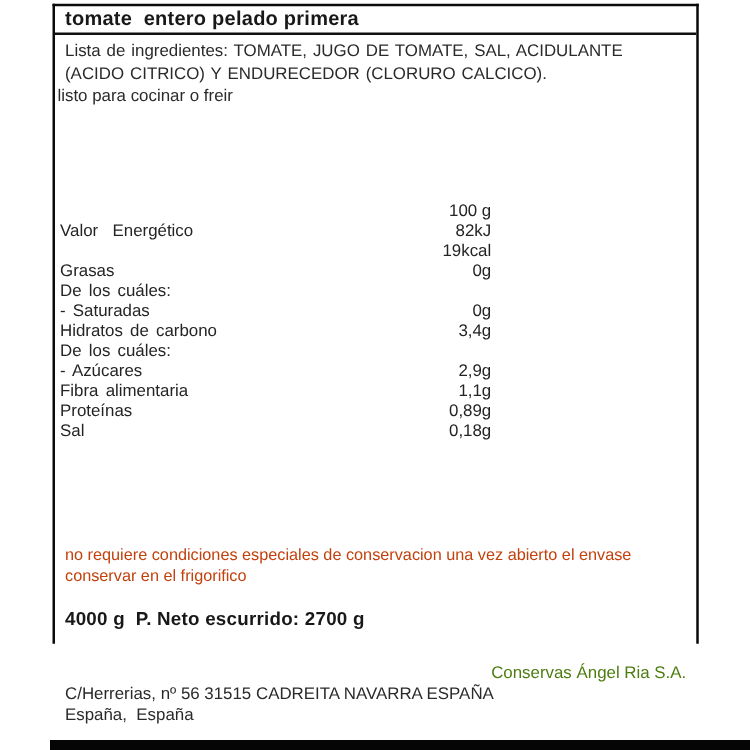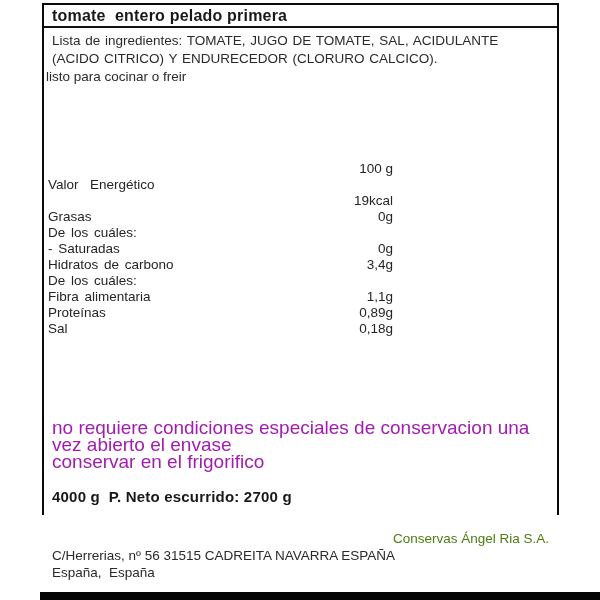--- a/index.html
+++ b/index.html
@@ -69,23 +69,23 @@
   .nrow.indent .nlabel {
   }
   .nrow .nvalue {
     width: 120px;
     text-align: right;
     white-space: pre-wrap;
   }
   .storage {
     margin: 82px 8px 0 8px;
     max-width: 495px;
-    font-size: 19px;
+    font-size: 13px;
     line-height: 17px;
-    color: #a21caf;
+    color: #c2410c;
   }
   .net-weight {
     margin: 18px 8px 0 8px;
     font-size: 15px;
     font-weight: bold;
     line-height: 18px;
     letter-spacing: 0.2px;
     color: #181818;
   }
   .manufacturer {
@@ -119,20 +119,21 @@
 
   <div class="usage">listo para cocinar o freir</div>
 
   <div class="nutrition">
     <div class="nrow">
       <div class="nlabel"></div>
       <div class="nvalue">100 g</div>
     </div>
     <div class="nrow">
       <div class="nlabel">Valor  Energético</div>
+      <div class="nvalue">82kJ</div>
     </div>
     <div class="nrow">
       <div class="nlabel"></div>
       <div class="nvalue">19kcal</div>
     </div>
     <div class="nrow">
       <div class="nlabel">Grasas</div>
       <div class="nvalue">0g</div>
     </div>
     <div class="nrow indent">
@@ -143,20 +144,24 @@
       <div class="nlabel">- Saturadas</div>
       <div class="nvalue">0g</div>
     </div>
     <div class="nrow">
       <div class="nlabel">Hidratos de carbono</div>
       <div class="nvalue">3,4g</div>
     </div>
     <div class="nrow indent">
       <div class="nlabel">De los cuáles:</div>
       <div class="nvalue"></div>
+    </div>
+    <div class="nrow indent">
+      <div class="nlabel">- Azúcares</div>
+      <div class="nvalue">2,9g</div>
     </div>
     <div class="nrow">
       <div class="nlabel">Fibra alimentaria</div>
       <div class="nvalue">1,1g</div>
     </div>
     <div class="nrow">
       <div class="nlabel">Proteínas</div>
       <div class="nvalue">0,89g</div>
     </div>
     <div class="nrow">

